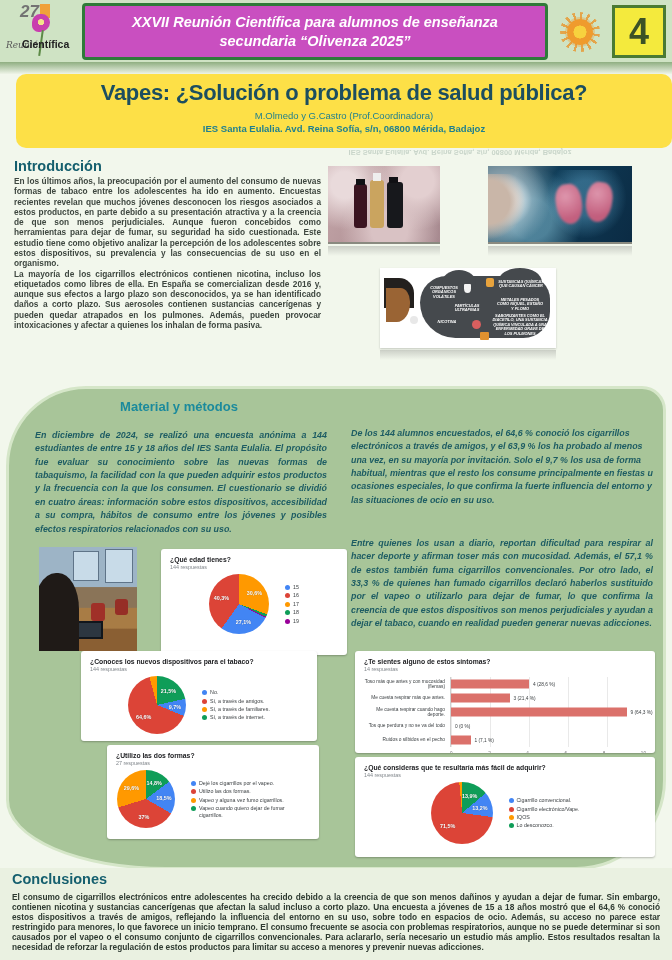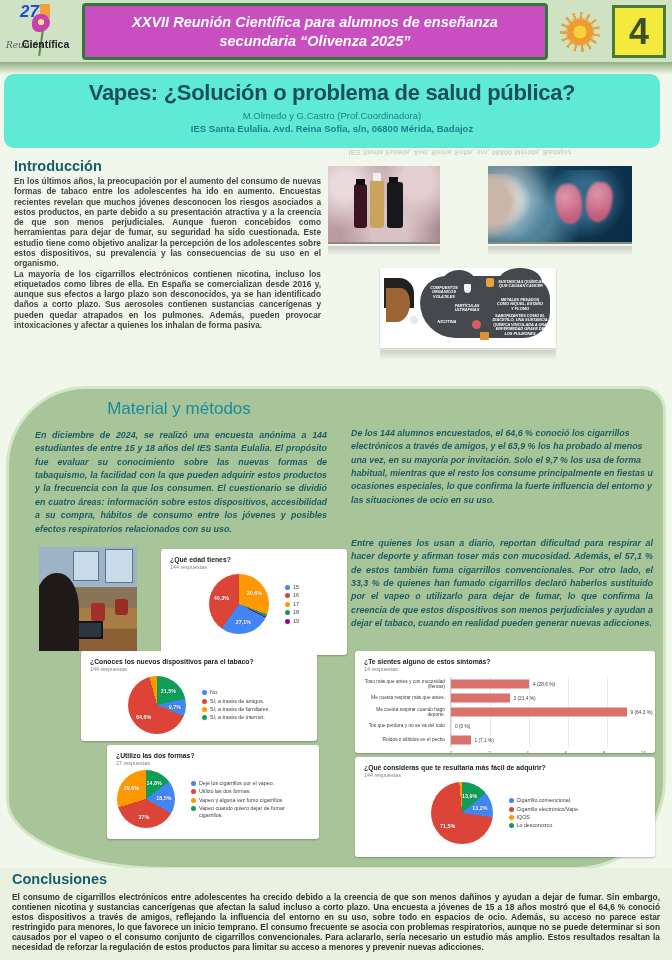--- a/index.html
+++ b/index.html
@@ -5,41 +5,41 @@
   html,body{margin:0;padding:0;background:#dfe9d6;}
   *{box-sizing:border-box;}
   #poster{position:relative;width:672px;height:960px;margin:0 auto;background:#f2f7ec;
     font-family:"Liberation Sans",sans-serif;overflow:hidden;}
 
   
   .header-strip{position:absolute;left:0;top:0;width:672px;height:62px;background:#cfe3c4;}
   .header-band{position:absolute;left:0;top:62px;width:672px;height:12px;
     background:linear-gradient(#8fae81,#eef4e7);}
   .logo-left{position:absolute;left:6px;top:2px;width:72px;height:58px;}
-  .logo-27{position:absolute;left:14px;top:0;font-size:17px;font-weight:700;font-style:italic;color:#1d4ed8;}
+  .logo-27{position:absolute;left:14px;top:0;font-size:17px;font-weight:700;font-style:italic;color:#737373;}
   .logo-orange{position:absolute;left:34px;top:2px;width:10px;height:14px;background:#f0a13a;}
   .logo-flower{position:absolute;left:26px;top:12px;width:18px;height:18px;background:radial-gradient(circle at 50% 45%,#f3e28a 0 22%,#c93fae 23% 100%);border-radius:50% 50% 60% 40%;}
   .logo-stem{position:absolute;left:34px;top:28px;width:2px;height:26px;background:#5c8a46;transform:rotate(8deg);}
   .logo-reunion{position:absolute;left:0px;top:10px;font-size:9px;font-style:italic;color:#5a5a5a;font-family:"DejaVu Serif",serif;margin-top:28px;}
   .logo-cientifica{position:absolute;left:16px;top:36px;font-size:10.5px;font-weight:700;color:#222;}
   .banner{position:absolute;left:82px;top:3px;width:466px;height:57px;background:#c94fc0;
     border:3px solid #2f7a39;border-radius:4px;display:flex;align-items:center;justify-content:center;
     text-align:center;color:#ffffff;font-weight:700;font-style:italic;font-size:14.5px;line-height:1.25;padding:0 14px;}
   .sun-logo{position:absolute;left:554px;top:8px;width:52px;height:48px;}
   .sun-core{position:absolute;left:13px;top:11px;width:26px;height:26px;border-radius:50%;
     background:radial-gradient(circle,#f7d23e 0 35%,#ef9b2d 36% 70%,#d7771f 71% 100%);
     box-shadow:0 0 0 2px rgba(239,155,45,.35);}
   .sun-rays{position:absolute;left:6px;top:4px;width:40px;height:40px;border-radius:50%;
     background:repeating-conic-gradient(#e9952c 0 8deg,transparent 8deg 24deg);opacity:.8;}
   .badge-4{position:absolute;left:612px;top:5px;width:54px;height:53px;background:#f4ea3d;
     border:3px solid #4a7a33;display:flex;align-items:center;justify-content:center;
     font-size:36px;font-weight:700;color:#3c5226;}
 
   
-  .title-panel{position:absolute;left:4px;top:74px;width:656px;height:74px;background:#5eead4;
+  .title-panel{position:absolute;left:16px;top:74px;width:656px;height:74px;background:#fde047;
     border-radius:10px;text-align:center;padding-top:6px;}
   .poster-title{font-size:22px;font-weight:700;color:#1c4e60;letter-spacing:-0.3px;}
   .poster-authors{font-size:9.5px;font-weight:400;color:#1f7f8f;margin-top:4px;}
   .poster-affiliation{font-size:9.5px;font-weight:700;color:#1f7f8f;margin-top:2px;}
   .title-reflection{position:absolute;left:300px;top:148px;width:320px;text-align:center;
     font-size:7.5px;font-weight:700;color:#6c8a7d;opacity:.30;transform:scaleY(-1);filter:blur(.4px);}
 
   
   .section-heading{position:absolute;font-size:14.5px;font-weight:700;color:#155f6e;}
   #intro-heading{left:14px;top:158px;}
@@ -100,21 +100,21 @@
   .ig-dot{position:absolute;border-radius:50%;z-index:2;}
   .ig-dot-jar{left:106px;top:10px;width:8px;height:9px;background:#e8a33d;border-radius:2px;}
   .ig-dot-kid{left:92px;top:52px;width:9px;height:9px;background:#d85f5f;}
   .ig-dot-flask{left:84px;top:16px;width:7px;height:9px;background:#f3f3f3;border-radius:1px 1px 50% 50%;}
   .ig-dot-cup{left:100px;top:64px;width:9px;height:8px;background:#e0912f;border-radius:1px;}
 
   
   .mid-panel{position:absolute;left:6px;top:386px;width:660px;height:484px;background:#a8c599;
     border:3px solid #d5e6c8;
     border-radius:80px 24px 90px 160px / 80px 24px 90px 70px;}
-  .col-heading{position:absolute;font-size:17px;font-weight:400;color:#1b8a9c;text-align:center;}
+  .col-heading{position:absolute;font-size:13px;font-weight:700;color:#1b8a9c;text-align:center;}
   #mat-heading{left:20px;top:10px;width:300px;}
   #res-heading{left:340px;top:10px;width:302px;}
   .col-para{position:absolute;font-size:8.9px;line-height:1.5;font-weight:700;color:#1d5c63;font-style:italic;}
   #mat-para{left:26px;top:40px;width:292px;text-align:justify;}
   #res-para1{left:342px;top:38px;width:302px;}
   #res-para2{left:342px;top:148px;width:302px;text-align:justify;}
 
   .photo-class{position:absolute;left:30px;top:158px;width:98px;height:104px;overflow:hidden;
     background:linear-gradient(#9db4c6 0 38%,#8a7458 39% 58%,#a87c45 59% 78%,#8a5f33 79% 100%);}
   .pc-window{position:absolute;background:#c8dbe8;border:1px solid #5f7488;}

